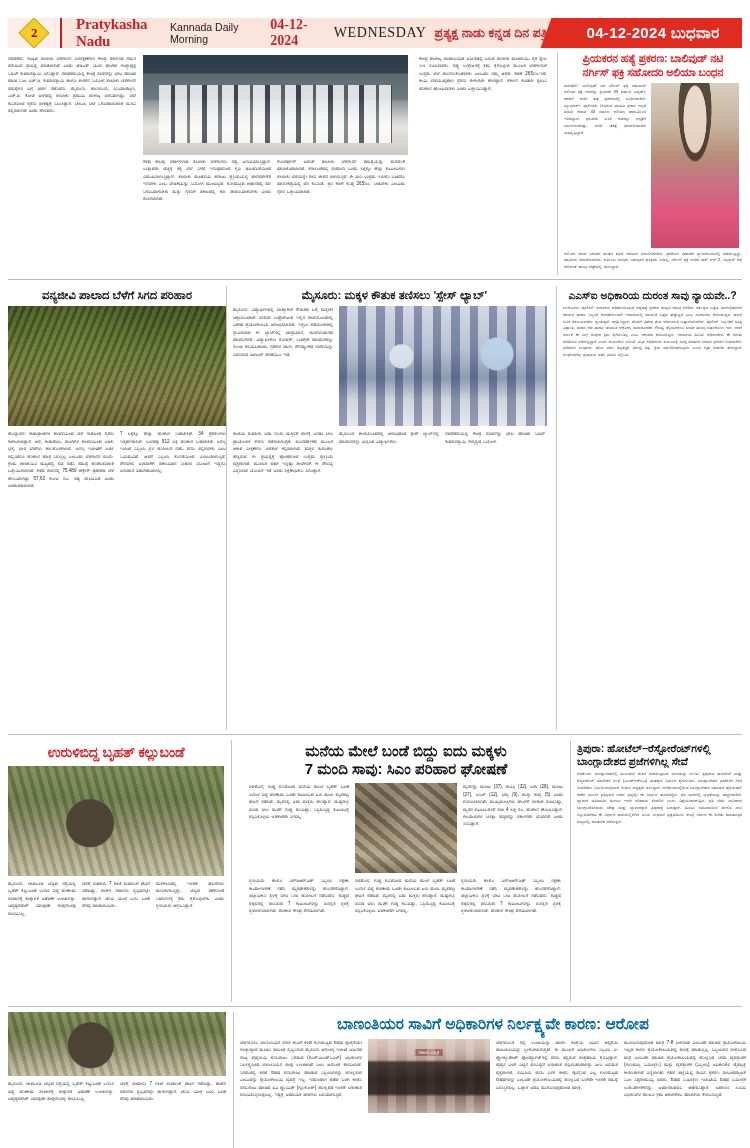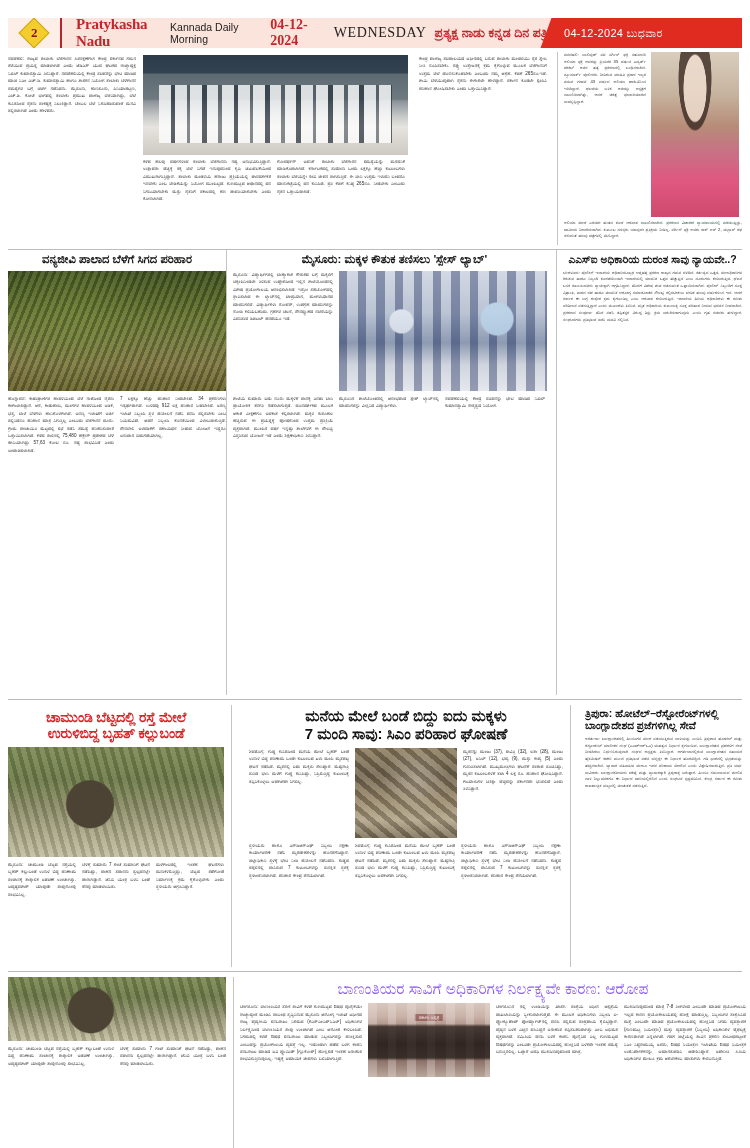--- a/index.html
+++ b/index.html
@@ -98,22 +98,23 @@
     margin-left: auto;
     padding-right: 10px;
     white-space: nowrap;
   }
   .mh-right {
     flex: 0 0 178px;
     background: #e02b21;
     color: #fff;
     display: flex;
     align-items: center;
-    font-size: 11px;
-    font-weight: normal;
+    justify-content: center;
+    font-size: 15px;
+    font-weight: bold;
     letter-spacing: 0.3px;
     position: relative;
   }
   .mh-right:before {
     content: "";
     position: absolute;
     left: -18px; top: 0; bottom: 0;
     width: 26px;
     background: #e02b21;
     transform: skewX(-20deg);
@@ -129,22 +130,22 @@
     font-weight: bold;
     line-height: 1.18;
     letter-spacing: -0.2px;
   }
   .kn-head-blk {
     color: #121212;
     font-weight: bold;
     line-height: 1.2;
   }
   .kn-head-navy {
-    color: #8b5cf6;
-    font-weight: normal;
+    color: #0369a1;
+    font-weight: bold;
     line-height: 1.2;
   }
 
   
   .body-col {
     font-size: 4.6px;
     line-height: 1.62;
     text-align: justify;
     color: #2a2a2a;
     word-spacing: 0.5px;
@@ -179,21 +180,21 @@
   .lead-body .c { width: 128px; }
 
   .sub-title-r {
     font-size: 11px;
     line-height: 1.25;
     text-align: center;
     padding-bottom: 3px;
   }
 
   
-  .band2 { display: flex; }
+  .band2 { display: flex; margin-top: 6px; }
   .b2-a { width: 218px; }
   .b2-b { width: 325px; }
   .b2-c { width: 180px; }
 
   .sec-head {
     font-size: 11.5px;
     padding: 3px 0 4px 0;
     text-align: center;
   }
 
@@ -348,20 +349,24 @@
             <div class="body-col" style="width:128px;height:86px">ಗೋವರ್ಧನ್ ಅವರಿಗೆ ತಂಬಾಕು ಬೆಳೆಗಾರರ ಸಮಸ್ಯೆಯನ್ನು ಮನವರಿಕೆ ಮಾಡಿಕೊಡಲಾಗಿದೆ. ಕರ್ನಾಟಕದಲ್ಲಿ ಸುಮಾರು ಒಂದು ಲಕ್ಷಕ್ಕೂ ಹೆಚ್ಚು ಕುಟುಂಬಗಳು ತಂಬಾಕು ಬೆಳೆಯನ್ನೇ ನಂಬಿ ಜೀವನ ಸಾಗಿಸುತ್ತಿವೆ. ಈ ಬಾರಿ ಉತ್ತಮ ಇಳುವರಿ ಬಂದರೂ ಮಾರುಕಟ್ಟೆಯಲ್ಲಿ ದರ ಕುಸಿದಿದೆ. ಪ್ರತಿ ಕೆಜಿಗೆ ಕನಿಷ್ಠ 265ರೂ. ನೀಡಬೇಕು ಎಂಬುದು ರೈತರ ಒತ್ತಾಯವಾಗಿದೆ.</div>
           </div>
         </div>
         <div class="c" style="margin-left:141px">
           <div class="body-col" style="height:190px">ಕೇಂದ್ರ ವಾಣಿಜ್ಯ ಸಚಿವಾಲಯದ ಅಧೀನದಲ್ಲಿ ಬರುವ ತಂಬಾಕು ಮಂಡಳಿಯು ರೈತ ಸ್ನೇಹಿ ನೀತಿ ರೂಪಿಸಬೇಕು. ರಫ್ತು ಉತ್ತೇಜನಕ್ಕೆ ಕ್ರಮ ಕೈಗೊಳ್ಳುವ ಮೂಲಕ ಬೆಳೆಗಾರರಿಗೆ ಉತ್ತಮ ಬೆಲೆ ದೊರಕಿಸಿಕೊಡಬೇಕು ಎಂಬುದು ನಮ್ಮ ಆಗ್ರಹ. ಕೆಜಿಗೆ 265ರೂ.ಇದೆ. ಶಾಮಿ ಬೆಳೆಯುವುದಾಗಿ ರೈತರು ಈಗಾಗಲೇ ಹೇಳಿದ್ದಾರೆ. ಸರ್ಕಾರ ಕೂಡಲೇ ಸ್ಪಂದಿಸಿ ಪರಿಹಾರ ಘೋಷಿಸಬೇಕು ಎಂದು ಒತ್ತಾಯಿಸಿದ್ದಾರೆ.</div>
         </div>
       </div>
     </div>
 
     <div class="lead-right vrule" style="padding-left:6px">
+      <div class="kn-head-red sub-title-r">
+        <div>ಪ್ರಿಯಕರನ ಹತ್ಯೆ ಪ್ರಕರಣ: ಬಾಲಿವುಡ್ ನಟಿ</div>
+        <div>ನರ್ಗಿಸ್ ಫಕ್ರಿ ಸಹೋದರಿ ಅಲಿಯಾ ಬಂಧನ</div>
+      </div>
       <div style="display:flex;gap:5px">
         <div class="body-col mini" style="width:82px;height:165px">ನವದೆಹಲಿ: ಬಾಲಿವುಡ್ ನಟಿ ನರ್ಗಿಸ್ ಫಕ್ರಿ ಸಹೋದರಿ ಅಲಿಯಾ ಫಕ್ರಿ ಅವರನ್ನು ಪ್ರಿಯಕರ 35 ವರ್ಷದ ಎಡ್ವರ್ಡ್ ಜೇಕಬ್ ಅವರ ಹತ್ಯೆ ಪ್ರಕರಣದಲ್ಲಿ ಬಂಧಿಸಲಾಗಿದೆ. ನ್ಯೂಯಾರ್ಕ್ ಪೊಲೀಸರು ನೀಡಿರುವ ಮಾಹಿತಿ ಪ್ರಕಾರ ಇಬ್ಬರ ನಡುವೆ ಗಲಾಟೆ 43 ವರ್ಷದ ಅಲಿಯಾ ಚಾಕುವಿನಿಂದ ಇರಿದಿದ್ದಾರೆ. ಘಟನೆಯ ಬಳಿಕ ಅವರನ್ನು ಆಸ್ಪತ್ರೆಗೆ ದಾಖಲಿಸಲಾಗಿತ್ತು, ಆದರೆ ಚಿಕಿತ್ಸೆ ಫಲಕಾರಿಯಾಗದೆ ಸಾವನ್ನಪ್ಪಿದ್ದಾರೆ.</div>
         <div class="photo ph-portrait" style="width:88px;height:165px"></div>
       </div>
       <div class="body-col mini" style="height:24px;margin-top:3px">ಅಲಿಯಾ ಮೇಲೆ ಎರಡನೇ ಹಂತದ ಕೊಲೆ ಆರೋಪ ದಾಖಲಿಸಲಾಗಿದೆ. ಪ್ರಕರಣದ ವಿಚಾರಣೆ ನ್ಯಾಯಾಲಯದಲ್ಲಿ ನಡೆಯುತ್ತಿದ್ದು, ಜಾಮೀನು ನಿರಾಕರಿಸಲಾಗಿದೆ. ಕುಟುಂಬ ಸದಸ್ಯರು ಯಾವುದೇ ಪ್ರತಿಕ್ರಿಯೆ ನೀಡಿಲ್ಲ. ನರ್ಗಿಸ್ ಫಕ್ರಿ ಅವರು ರಾಕ್ ಆನ್ 2, ಮದ್ರಾಸ್ ಕೆಫೆ ಸೇರಿದಂತೆ ಹಲವು ಚಿತ್ರಗಳಲ್ಲಿ ನಟಿಸಿದ್ದಾರೆ.</div>
     </div>
   </div>
 
   <div class="hr-thin" style="margin:4px 0 0 0"></div>
 
@@ -394,21 +399,20 @@
       <div class="body-col mini" style="height:320px">ಬೆಂಗಳೂರು: ಪೊಲೀಸ್ ಇಲಾಖೆಯ ಅಧಿಕಾರಿಯೊಬ್ಬರ ಆತ್ಮಹತ್ಯೆ ಪ್ರಕರಣ ರಾಜ್ಯದ ಗಮನ ಸೆಳೆದಿದೆ. ಕರ್ತವ್ಯದ ಒತ್ತಡ, ಮೇಲಧಿಕಾರಿಗಳ ಕಿರುಕುಳ ಹಾಗೂ ಸಿಬ್ಬಂದಿ ಕೊರತೆಯಿಂದಾಗಿ ಇಲಾಖೆಯಲ್ಲಿ ಮಾನಸಿಕ ಒತ್ತಡ ಹೆಚ್ಚುತ್ತಿದೆ ಎಂಬ ದೂರುಗಳು ಕೇಳಿಬರುತ್ತಿವೆ. ಘಟನೆ ಬಳಿಕ ಕುಟುಂಬದವರು ನ್ಯಾಯಕ್ಕಾಗಿ ಆಗ್ರಹಿಸಿದ್ದಾರೆ. ತನಿಖೆಗೆ ವಿಶೇಷ ತಂಡ ರಚಿಸುವಂತೆ ಒತ್ತಾಯಿಸಲಾಗಿದೆ. ಪೊಲೀಸ್ ಸಿಬ್ಬಂದಿಗೆ ಸೂಕ್ತ ವಿಶ್ರಾಂತಿ, ವಾರದ ರಜೆ ಹಾಗೂ ಮಾನಸಿಕ ಆರೋಗ್ಯ ಸಮಾಲೋಚನೆ ಸೌಲಭ್ಯ ಕಲ್ಪಿಸಬೇಕೆಂಬ ಬೇಡಿಕೆ ಹಲವು ವರ್ಷಗಳಿಂದ ಇದೆ. ಆದರೆ ಸರ್ಕಾರ ಈ ಬಗ್ಗೆ ಗಂಭೀರ ಕ್ರಮ ಕೈಗೊಂಡಿಲ್ಲ ಎಂಬ ಆರೋಪ ಕೇಳಿಬರುತ್ತಿದೆ. ಇಲಾಖೆಯ ಹಿರಿಯ ಅಧಿಕಾರಿಗಳು ಈ ಕುರಿತು ಪರಿಶೀಲನೆ ನಡೆಸುತ್ತಿದ್ದಾರೆ ಎಂದು ಮೂಲಗಳು ತಿಳಿಸಿವೆ. ಮೃತ ಅಧಿಕಾರಿಯ ಕುಟುಂಬಕ್ಕೆ ಸೂಕ್ತ ಪರಿಹಾರ ನೀಡುವ ಭರವಸೆ ನೀಡಲಾಗಿದೆ. ಪ್ರಕರಣದ ಸಂಪೂರ್ಣ ತನಿಖೆ ನಡೆಸಿ ತಪ್ಪಿತಸ್ಥರ ವಿರುದ್ಧ ಶಿಸ್ತು ಕ್ರಮ ಜರುಗಿಸಲಾಗುವುದು ಎಂದು ಗೃಹ ಸಚಿವರು ಹೇಳಿದ್ದಾರೆ. ಸಂಘಟನೆಗಳು ಪ್ರತಿಭಟನೆ ನಡೆಸಿ ಮನವಿ ಸಲ್ಲಿಸಿವೆ.</div>
     </div>
   </div>
 
   <div class="hr-thin" style="margin:4px 0 0 0"></div>
 
   <div class="band3">
 
     <div class="b3-a">
       <div class="kn-head-red" style="font-size:14px;text-align:center;padding:4px 0 5px 0">
-        <div>ಚಾಮುಂಡಿ ಬೆಟ್ಟದಲ್ಲಿ ರಸ್ತೆ ಮೇಲೆ</div>
         <div>ಉರುಳಿಬಿದ್ದ ಬೃಹತ್ ಕಲ್ಲುಬಂಡೆ</div>
       </div>
       <div class="photo ph-rock" style="height:110px"></div>
       <div class="three-col" style="margin-top:4px">
         <div class="body-col" style="width:68px;height:96px">ಮೈಸೂರು: ಚಾಮುಂಡಿ ಬೆಟ್ಟದ ರಸ್ತೆಯಲ್ಲಿ ಬೃಹತ್ ಕಲ್ಲುಬಂಡೆ ಉರುಳಿ ಬಿದ್ದ ಪರಿಣಾಮ ಸಂಚಾರಕ್ಕೆ ತಾತ್ಕಾಲಿಕ ಅಡಚಣೆ ಉಂಟಾಗಿತ್ತು. ಅದೃಷ್ಟವಶಾತ್ ಯಾವುದೇ ಸಾವುನೋವು ಸಂಭವಿಸಿಲ್ಲ.</div>
         <div class="body-col" style="width:68px;height:96px">ಬೆಳಗ್ಗೆ ಸುಮಾರು 7 ಗಂಟೆ ಸುಮಾರಿಗೆ ಘಟನೆ ನಡೆದಿದ್ದು, ವಾಹನ ಸವಾರರು ಸ್ವಲ್ಪದರಲ್ಲೇ ಪಾರಾಗಿದ್ದಾರೆ. ಜೆಸಿಬಿ ಯಂತ್ರ ಬಳಸಿ ಬಂಡೆ ತೆರವು ಮಾಡಲಾಯಿತು.</div>
         <div class="body-col" style="width:68px;height:96px">ಮಳೆಗಾಲದಲ್ಲಿ ಇಂತಹ ಘಟನೆಗಳು ಮರುಕಳಿಸುತ್ತಿದ್ದು, ಬೆಟ್ಟದ ತಡೆಗೋಡೆ ನಿರ್ಮಾಣಕ್ಕೆ ಕ್ರಮ ಕೈಗೊಳ್ಳಬೇಕು ಎಂದು ಸ್ಥಳೀಯರು ಆಗ್ರಹಿಸಿದ್ದಾರೆ.</div>
       </div>
     </div>
 
@@ -422,21 +426,21 @@
         <div class="photo ph-rubble" style="width:102px;height:90px"></div>
         <div class="body-col" style="width:100px;height:90px">ಮೃತರನ್ನು ಮಂಜು (37), ಸಾವಿತ್ರಿ (32), ಲತಾ (28), ಮಂಜು (27), ಅನಿಲ್ (12), ಭವ್ಯ (9), ಮತ್ತು ಕಾವ್ಯ (5) ಎಂದು ಗುರುತಿಸಲಾಗಿದೆ. ಮುಖ್ಯಮಂತ್ರಿಗಳು ಘಟನೆಗೆ ಸಂತಾಪ ಸೂಚಿಸಿದ್ದು, ಮೃತರ ಕುಟುಂಬಗಳಿಗೆ ತಲಾ 4 ಲಕ್ಷ ರೂ. ಪರಿಹಾರ ಘೋಷಿಸಿದ್ದಾರೆ. ಗಾಯಾಳುಗಳ ಚಿಕಿತ್ಸಾ ವೆಚ್ಚವನ್ನು ಸರ್ಕಾರವೇ ಭರಿಸಲಿದೆ ಎಂದು ತಿಳಿಸಿದ್ದಾರೆ.</div>
       </div>
       <div class="three-col" style="margin-top:4px">
         <div class="body-col" style="width:100px;height:125px">ಸ್ಥಳೀಯರು ಹಾಗೂ ಎನ್‌ಡಿಆರ್‌ಎಫ್ ಸಿಬ್ಬಂದಿ ರಕ್ಷಣಾ ಕಾರ್ಯಾಚರಣೆ ನಡೆಸಿ ಮೃತದೇಹಗಳನ್ನು ಹೊರತೆಗೆದಿದ್ದಾರೆ. ಜಿಲ್ಲಾಧಿಕಾರಿ ಸ್ಥಳಕ್ಕೆ ಭೇಟಿ ನೀಡಿ ಪರಿಶೀಲನೆ ನಡೆಸಿದರು. ಗುಡ್ಡದ ತಪ್ಪಲಿನಲ್ಲಿ ವಾಸಿಸುವ 7 ಕುಟುಂಬಗಳನ್ನು ಸುರಕ್ಷಿತ ಸ್ಥಳಕ್ಕೆ ಸ್ಥಳಾಂತರಿಸಲಾಗಿದೆ. ಪರಿಹಾರ ಕೇಂದ್ರ ತೆರೆಯಲಾಗಿದೆ.</div>
         <div class="body-col" style="width:100px;height:125px">ಶಿವಮೊಗ್ಗ: ಗುಡ್ಡ ಕುಸಿತದಿಂದ ಮನೆಯ ಮೇಲೆ ಬೃಹತ್ ಬಂಡೆ ಉರುಳಿ ಬಿದ್ದ ಪರಿಣಾಮ ಒಂದೇ ಕುಟುಂಬದ ಏಳು ಮಂದಿ ಮೃತಪಟ್ಟ ಘಟನೆ ನಡೆದಿದೆ. ಮೃತರಲ್ಲಿ ಐದು ಮಕ್ಕಳು ಸೇರಿದ್ದಾರೆ. ಮಧ್ಯರಾತ್ರಿ ಸುರಿದ ಭಾರಿ ಮಳೆಗೆ ಗುಡ್ಡ ಕುಸಿದಿದ್ದು, ನಿದ್ರಿಸುತ್ತಿದ್ದ ಕುಟುಂಬಕ್ಕೆ ತಪ್ಪಿಸಿಕೊಳ್ಳಲು ಅವಕಾಶವೇ ಸಿಗಲಿಲ್ಲ.</div>
         <div class="body-col" style="width:100px;height:125px">ಸ್ಥಳೀಯರು ಹಾಗೂ ಎನ್‌ಡಿಆರ್‌ಎಫ್ ಸಿಬ್ಬಂದಿ ರಕ್ಷಣಾ ಕಾರ್ಯಾಚರಣೆ ನಡೆಸಿ ಮೃತದೇಹಗಳನ್ನು ಹೊರತೆಗೆದಿದ್ದಾರೆ. ಜಿಲ್ಲಾಧಿಕಾರಿ ಸ್ಥಳಕ್ಕೆ ಭೇಟಿ ನೀಡಿ ಪರಿಶೀಲನೆ ನಡೆಸಿದರು. ಗುಡ್ಡದ ತಪ್ಪಲಿನಲ್ಲಿ ವಾಸಿಸುವ 7 ಕುಟುಂಬಗಳನ್ನು ಸುರಕ್ಷಿತ ಸ್ಥಳಕ್ಕೆ ಸ್ಥಳಾಂತರಿಸಲಾಗಿದೆ. ಪರಿಹಾರ ಕೇಂದ್ರ ತೆರೆಯಲಾಗಿದೆ.</div>
       </div>
     </div>
 
-    <div class="b3-c vrule" style="padding-left:14px">
+    <div class="b3-c vrule" style="padding-left:6px">
       <div class="kn-head-blk" style="font-size:10.5px;text-align:left;padding:2px 0 4px 0">
         <div>ತ್ರಿಪುರಾ: ಹೋಟೆಲ್–ರೆಸ್ಟೋರೆಂಟ್‌ಗಳಲ್ಲಿ</div>
         <div>ಬಾಂಗ್ಲಾದೇಶದ ಪ್ರಜೆಗಳಿಗಿಲ್ಲ ಸೇವೆ</div>
       </div>
       <div class="body-col mini" style="height:215px">ಅಗರ್ತಲಾ: ಬಾಂಗ್ಲಾದೇಶದಲ್ಲಿ ಹಿಂದೂಗಳ ಮೇಲೆ ನಡೆಯುತ್ತಿರುವ ದಾಳಿಯನ್ನು ಖಂಡಿಸಿ ತ್ರಿಪುರಾದ ಹೋಟೆಲ್ ಮತ್ತು ರೆಸ್ಟೋರೆಂಟ್ ಮಾಲೀಕರ ಸಂಘ (ಎಎಚ್‌ಆರ್‌ಒಎ) ಮಹತ್ವದ ನಿರ್ಧಾರ ಕೈಗೊಂಡಿದೆ. ಬಾಂಗ್ಲಾದೇಶದ ಪ್ರಜೆಗಳಿಗೆ ಸೇವೆ ನೀಡದಿರಲು ನಿರ್ಧರಿಸಿರುವುದಾಗಿ ಸಂಘದ ಅಧ್ಯಕ್ಷರು ತಿಳಿಸಿದ್ದಾರೆ. ಅಗರ್ತಲಾದಲ್ಲಿರುವ ಬಾಂಗ್ಲಾದೇಶದ ಸಹಾಯಕ ಹೈಕಮಿಷನ್ ಕಚೇರಿ ಮುಂದೆ ಪ್ರತಿಭಟನೆ ನಡೆದ ಬೆನ್ನಲ್ಲೇ ಈ ನಿರ್ಧಾರ ಹೊರಬಿದ್ದಿದೆ. ಗಡಿ ಭಾಗದಲ್ಲಿ ಭದ್ರತೆಯನ್ನು ಹೆಚ್ಚಿಸಲಾಗಿದೆ. ವ್ಯಾಪಾರ ವಹಿವಾಟಿನ ಮೇಲೂ ಇದರ ಪರಿಣಾಮ ಬೀರಲಿದೆ ಎಂದು ವಿಶ್ಲೇಷಿಸಲಾಗುತ್ತಿದೆ. ಪ್ರತಿ ವರ್ಷ ಸಾವಿರಾರು ಬಾಂಗ್ಲಾದೇಶೀಯರು ಚಿಕಿತ್ಸೆ ಮತ್ತು ವ್ಯಾಪಾರಕ್ಕಾಗಿ ತ್ರಿಪುರಾಕ್ಕೆ ಬರುತ್ತಾರೆ. ಹಿಂದೂ ಸಮುದಾಯದ ಮೇಲಿನ ದಾಳಿ ನಿಲ್ಲುವವರೆಗೂ ಈ ನಿರ್ಧಾರ ಜಾರಿಯಲ್ಲಿರಲಿದೆ ಎಂದು ಸಂಘಟನೆ ಸ್ಪಷ್ಟಪಡಿಸಿದೆ. ಕೇಂದ್ರ ಸರ್ಕಾರ ಈ ಕುರಿತು ರಾಜತಾಂತ್ರಿಕ ಮಟ್ಟದಲ್ಲಿ ಮಾತುಕತೆ ನಡೆಸುತ್ತಿದೆ.</div>
     </div>
   </div>
 
   <div class="hr-thin" style="margin:4px 0 0 0"></div>
 

